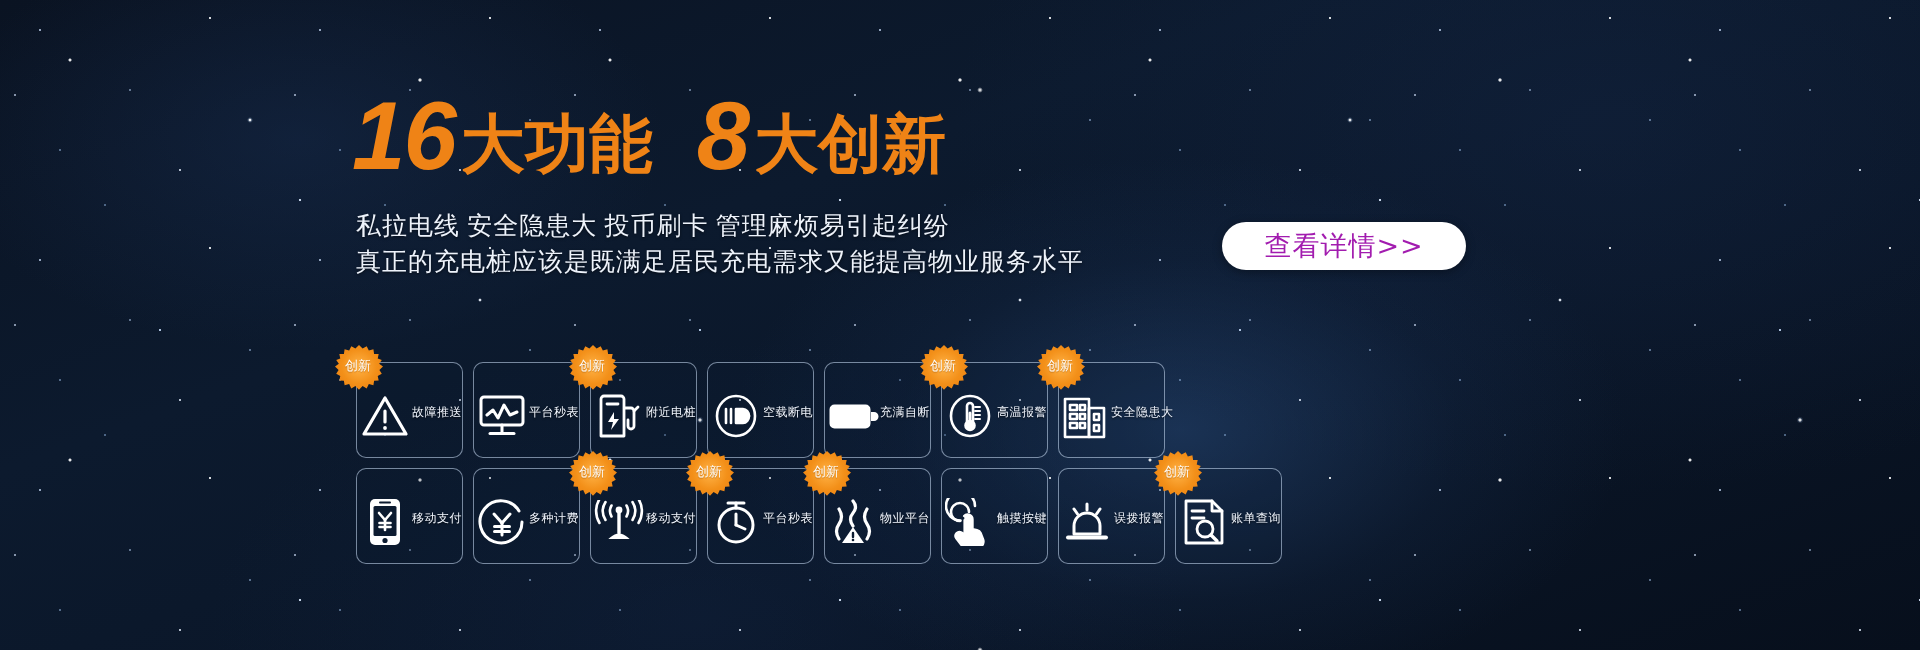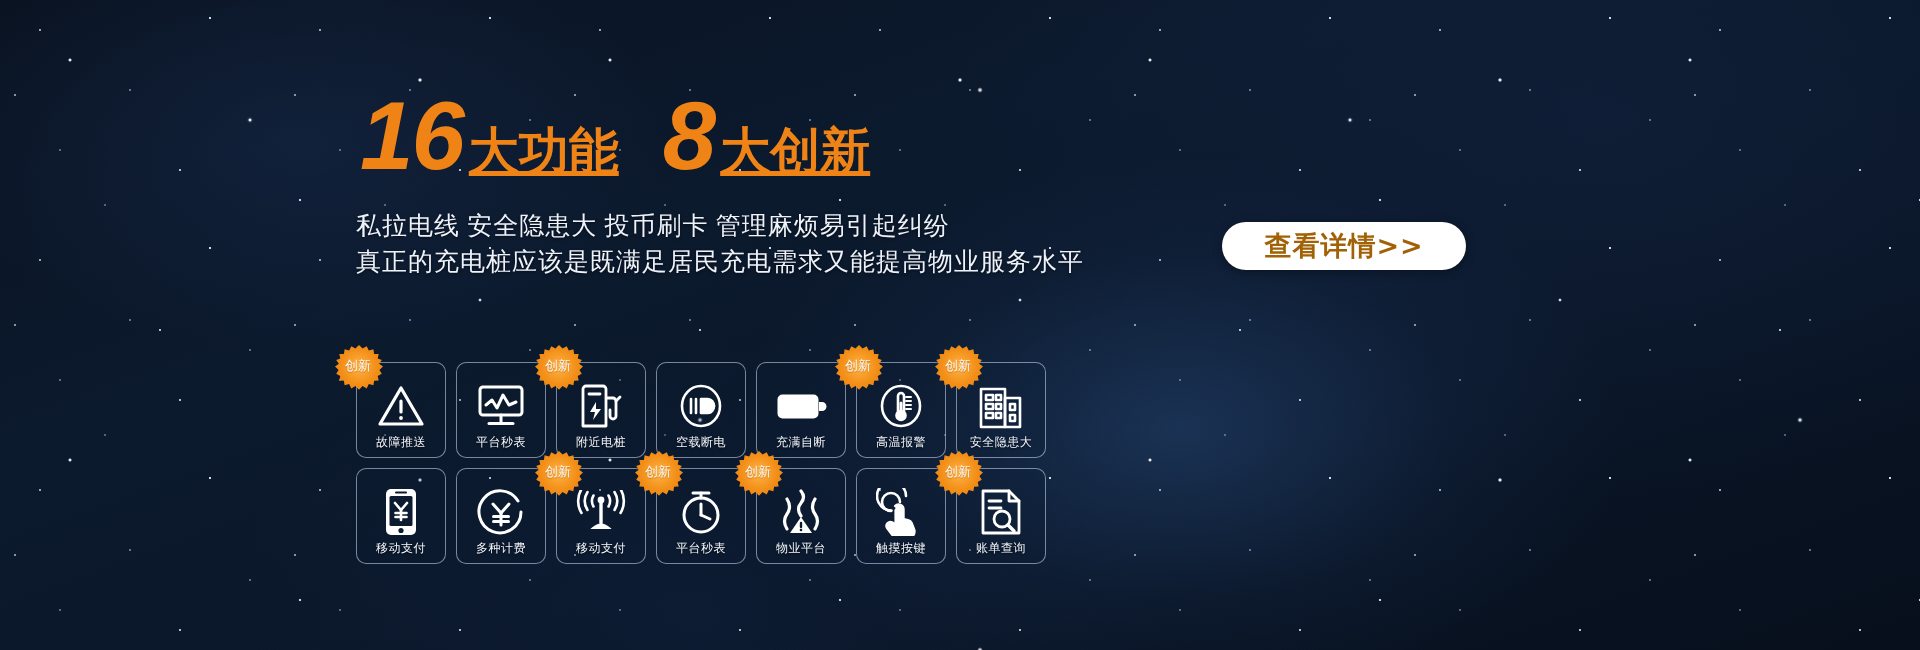--- a/index.html
+++ b/index.html
@@ -56,74 +56,73 @@
       radial-gradient(2.8px 2.8px at 980px 90px, rgba(255,255,255,.85) 30%, transparent 100%);
     background-size:1100px 560px;
     opacity:.95;
   }
 
   
   .headline {
     position:absolute; left:352px; top:92px;
     display:flex; align-items:flex-end; gap:0;
     white-space:nowrap;
-    margin-left:8px;
   }
   .num {
     font-family:"Liberation Sans","DejaVu Sans",sans-serif;
     font-weight:700; font-style:italic;
     font-size:96px; line-height:.92;
     letter-spacing:-2px;
     color:#ef8316;
   }
   .cn-big {
     font-family:"DejaVu Sans","Liberation Sans",sans-serif;
     font-weight:700;
-    font-size:50px; line-height:1;
+    font-size:64px; line-height:1;
     color:#ef8316;
-    padding-bottom:4px; padding-left:6px;text-decoration:underline;
+    padding-bottom:4px; padding-left:6px;
   }
   .gap { width:44px; }
 
   
   .sublines {
     position:absolute; left:356px; top:208px;
     color:#eef3fb;
     font-size:25px; line-height:1.42;
     letter-spacing:1px;
     text-shadow:0 1px 3px rgba(0,0,0,.6);
   }
 
   
   .cta {
     position:absolute; left:1222px; top:222px;
     width:244px; height:48px;
     background:#ffffff;
     border-radius:24px;
     display:flex; align-items:center; justify-content:center;
-    color:#a16207;
+    color:#a21caf;
     font-family:"DejaVu Sans","Liberation Sans",sans-serif;
-    font-weight:700; font-size:27px;
+    font-weight:400; font-size:27px;
     letter-spacing:1px;
     cursor:pointer;
     box-shadow:0 2px 10px rgba(0,0,0,.35);
   }
 
   
   .grid {
     position:absolute; left:356px; top:362px;
     display:flex; flex-direction:column; gap:10px;
   }
   .row { display:flex; gap:10px; }
   .tile {
     position:relative;
-    width:90px; height:96px;
+    width:107px; height:96px;
     border:1px solid rgba(210,228,252,.55);
     border-radius:10px;
-    display:flex; flex-direction:column;
+    display:flex; flex-direction:row;
     align-items:center; justify-content:flex-start;
     padding-top:12px;
     background:rgba(12,28,52,.18);
   }
   .tile .glyph {
     flex:1;
     display:flex; align-items:center; justify-content:center;
     width:100%;
   }
   .tile .glyph svg { display:block; }
@@ -406,20 +405,32 @@
             <path d="M19 18 a5 5 0 0 1 8.6 3.5 V31
                      l4.5 1 a5 5 0 0 1 3.6 3
                      l2.5 6.5 a6 6 0 0 1 -3 7.5
                      l-8 3 a8 8 0 0 1 -9 -2.5
                      L11 40 a4 4 0 0 1 5.5 -5.5 l3 2.2 V22" fill="#fff" stroke="#fff" stroke-width="2.2"></path>
           </svg>
         </span>
         <span class="cap">触摸按键</span>
       </div>
 
+      <div class="tile">
+        <span class="glyph">
+          <svg width="50" height="46" viewBox="0 0 50 46" fill="none" stroke="#fff" stroke-width="3" stroke-linecap="round" stroke-linejoin="round">
+            <path d="M12 35 V27 a13 13 0 0 1 26 0 v8 Z"></path>
+            <line x1="6" y1="38.5" x2="44" y2="38.5" stroke-width="4"></line>
+            <line x1="25" y1="5" x2="25" y2="11"></line>
+            <line x1="12" y1="10" x2="15.5" y2="15"></line>
+            <line x1="38" y1="10" x2="34.5" y2="15"></line>
+          </svg>
+        </span>
+        <span class="cap">误拨报警</span>
+      </div>
 
       <div class="tile">
         <div class="badge">
           <span class="burst"></span>
           <span class="btxt">创新</span>
         </div>
         <span class="glyph">
           <svg width="46" height="48" viewBox="0 0 46 48" fill="none" stroke="#fff" stroke-width="2.8" stroke-linejoin="round" stroke-linecap="round">
             <path d="M5 3 h26 l10 10 v32 H5 Z"></path>
             <path d="M31 3 v10 h10"></path>

